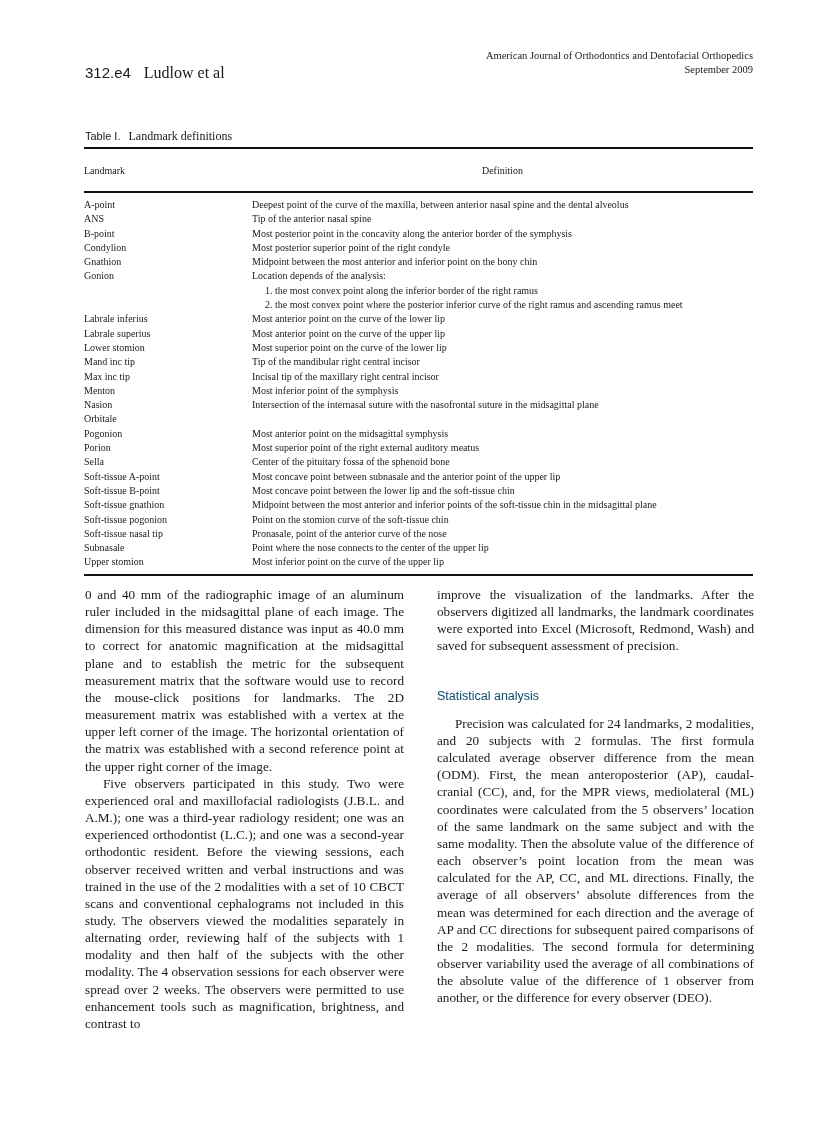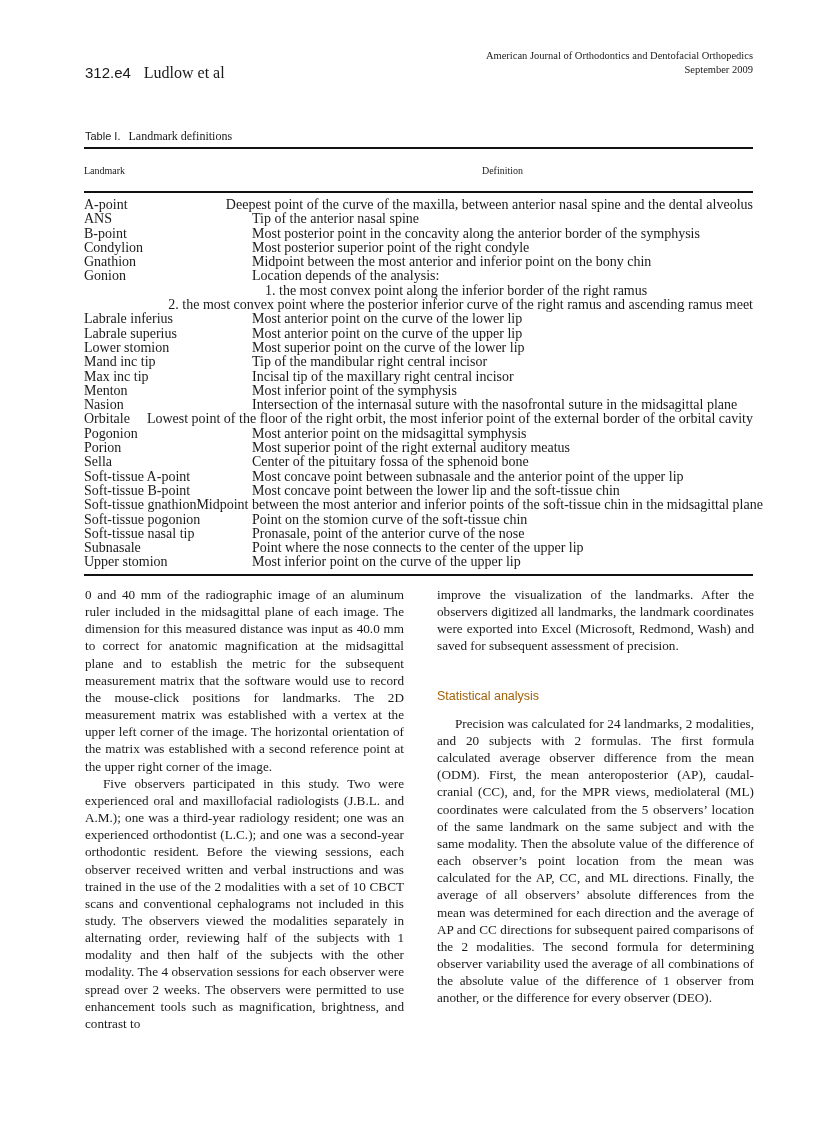--- a/index.html
+++ b/index.html
@@ -24,32 +24,32 @@
     .table-caption .title { font-family: "Liberation Serif", serif; font-size: 12px; }
 
     .table-wrap { position: absolute; left: 84px; top: 147px; width: 669px; }
     .rule-top { height: 2px; background: #111; }
     .rule-mid { height: 2px; background: #111; }
     .rule-bottom { height: 2px; background: #111; margin-top: 4px; }
     .thead { display: flex; height: 42px; align-items: center; font-size: 10px; }
     .thead .c1 { width: 168px; }
     .thead .c2 { flex: 1; text-align: center; }
     .tbody { padding-top: 5px; }
-    .trow { display: flex; font-size: 14px; line-height: 14.3px; height: 14.3px; white-space: nowrap; }
+    .trow { display: flex; font-size: 10px; line-height: 14.3px; height: 14.3px; white-space: nowrap; }
     .trow .c1 { width: 168px; }
     .trow .c2 { flex: 1; }
     .trow.sub .c2 { padding-left: 13px; }
 
     .col { position: absolute; top: 586px; font-size: 13.2px; line-height: 17.15px; text-align: justify; hyphens: manual; }
     .col-left { left: 85px; width: 319px; }
     .col-right { left: 437px; width: 317px; }
     .col p { margin: 0; }
     .col p.indent { text-indent: 18px; }
     .section-heading {
-      font-family: "Liberation Sans", sans-serif; font-size: 12.5px; color: #a16207;
+      font-family: "Liberation Sans", sans-serif; font-size: 12.5px; color: #0c4a6e;
       margin-top: 33px; margin-bottom: 10px; text-align: left;
     }
   </style>
 </head>
 <body>
 
 <div class="running-head-left">
   <span class="pageno">312.e4</span>
   <span class="authors">Ludlow et al</span>
 </div>
@@ -126,21 +126,20 @@
       <div class="trow">
         <div class="c1">Menton</div>
         <div class="c2">Most inferior point of the symphysis</div>
       </div>
       <div class="trow">
         <div class="c1">Nasion</div>
         <div class="c2">Intersection of the internasal suture with the nasofrontal suture in the midsagittal plane</div>
       </div>
       <div class="trow">
         <div class="c1">Orbitale</div>
-        <div class="c2">Lowest point of the floor of the right orbit, the most inferior point of the external border of the orbital cavity</div>
       </div>
       <div class="trow">
         <div class="c1">Pogonion</div>
         <div class="c2">Most anterior point on the midsagittal symphysis</div>
       </div>
       <div class="trow">
         <div class="c1">Porion</div>
         <div class="c2">Most superior point of the right external auditory meatus</div>
       </div>
       <div class="trow">

